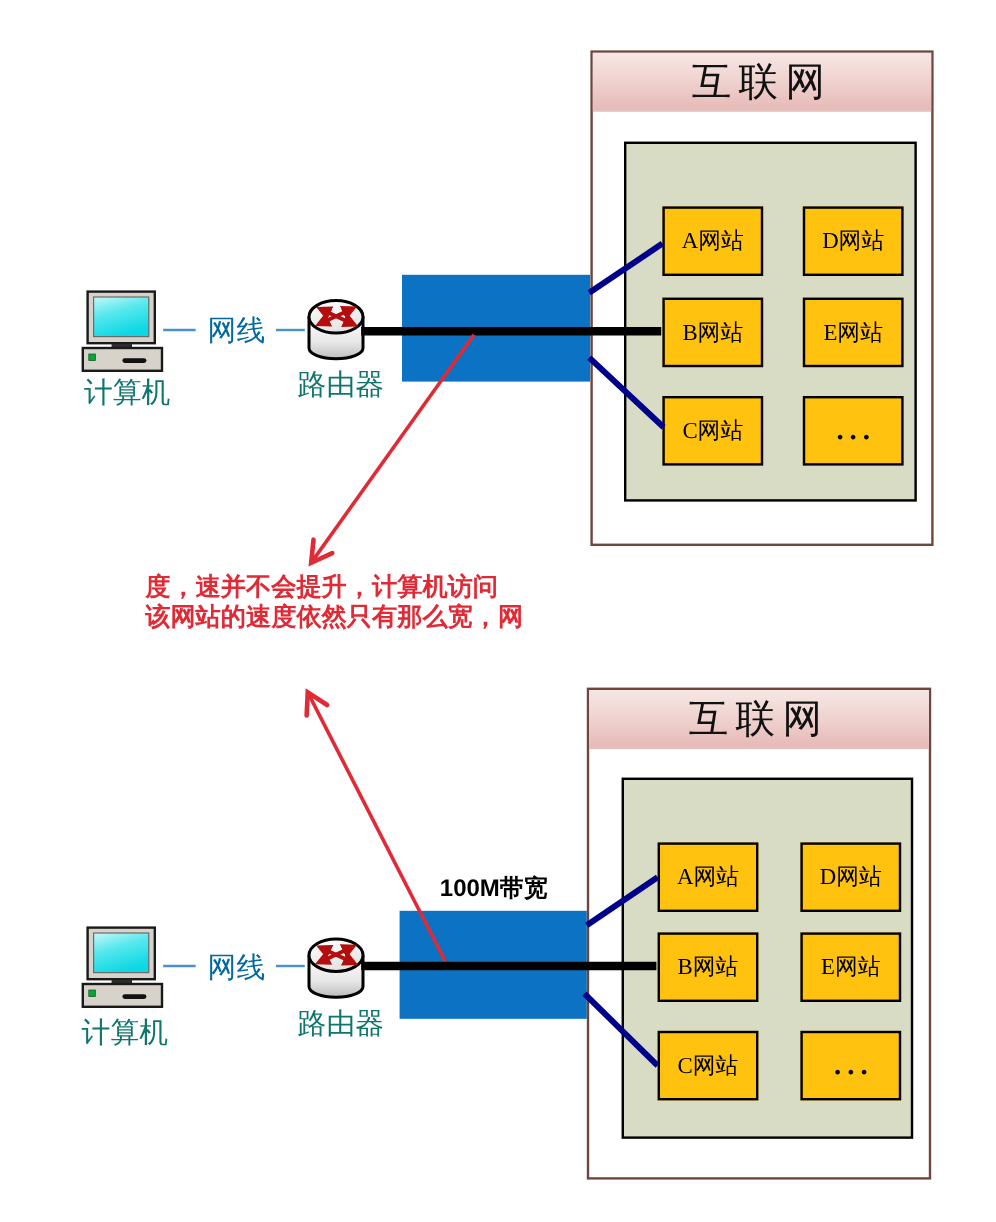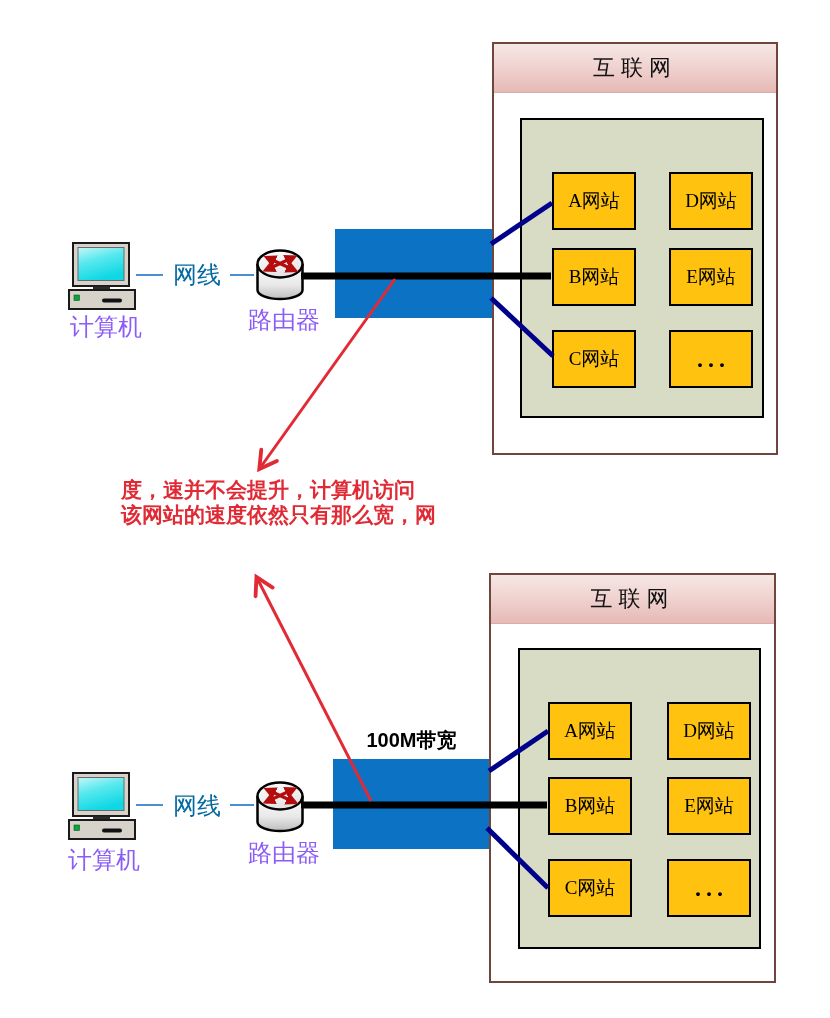--- a/index.html
+++ b/index.html
@@ -8,29 +8,29 @@
   svg{display:block;}
   .wires{position:absolute;left:0;top:0;z-index:5;pointer-events:none;}
   .icon{position:absolute;z-index:2;}
   .cable{stroke:var(--cable-blue,#4a8fd3);stroke-width:2;}
   .trunk{stroke:#000;stroke-width:7;}
   .navy{stroke:var(--navy,#00008b);stroke-width:5;}
   .redline{stroke:var(--red,#e02b36);stroke-width:3;fill:none;}
   .pipe{position:absolute;width:157px;background:var(--pipe-blue,#0b72c4);z-index:1;}
   .bw-label{position:absolute;width:157px;text-align:center;font-family:"Liberation Sans","DejaVu Sans",sans-serif;
             font-weight:bold;font-size:20px;color:#000;z-index:3;}
-  .dev-label{position:absolute;text-align:center;font-size:24px;color:#8b5cf6;z-index:3;}
+  .dev-label{position:absolute;text-align:center;font-size:24px;color:#0f766e;z-index:3;}
   .cable-label{position:absolute;width:66px;text-align:center;font-size:24px;color:#0369a1;
                background:#fff;z-index:6;}
   .inet{position:absolute;background:#fff;border:2px solid var(--frame-brown,#6f463e);
         box-sizing:border-box;z-index:1;}
   .inet-header{position:absolute;left:0;top:0;right:0;height:48px;
                background:linear-gradient(#f6e7e4,#f0d4d1 45%,#e6b9b6);
                border-bottom:1px solid #d9aca8;display:flex;align-items:center;justify-content:center;
-               font-size:22px;color:#111;letter-spacing:6px;}
+               font-size:33px;color:#111;letter-spacing:6px;}
   .inet-green{position:absolute;background:var(--inet-green,#d9dcc5);border:2px solid #000;
               box-sizing:border-box;}
   .site{position:absolute;width:84px;height:58px;background:var(--site-gold,#ffc20e);
         border:2px solid #000;box-sizing:border-box;display:flex;align-items:center;
         justify-content:center;font-size:19px;color:#000;z-index:3;}
   .site.dots{font-weight:bold;font-size:24px;letter-spacing:5px;padding-left:5px;}
   .annotation{position:absolute;left:121px;top:477px;width:352px;z-index:4;
               font-family:"Liberation Sans","DejaVu Sans",sans-serif;font-weight:bold;
               font-size:21px;line-height:25px;color:var(--red,#e02b36);}
 </style>

